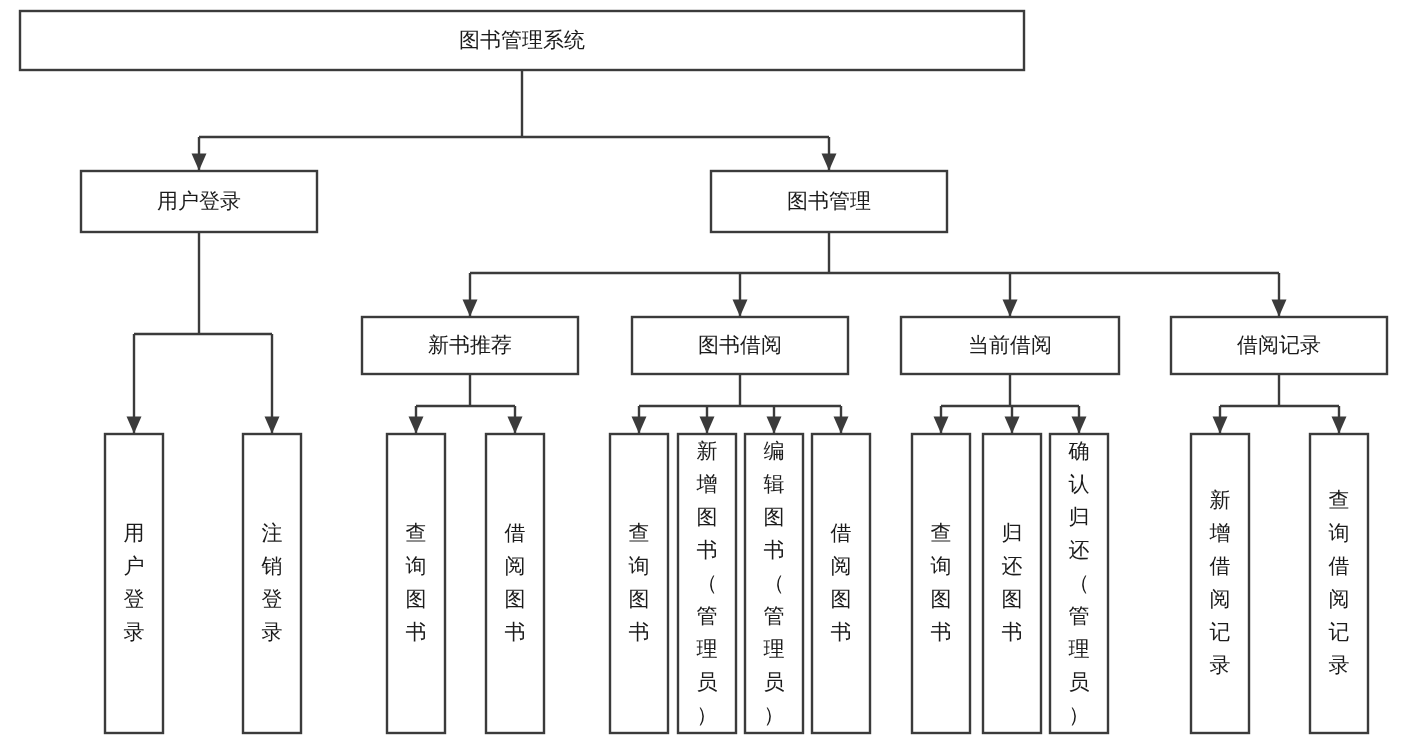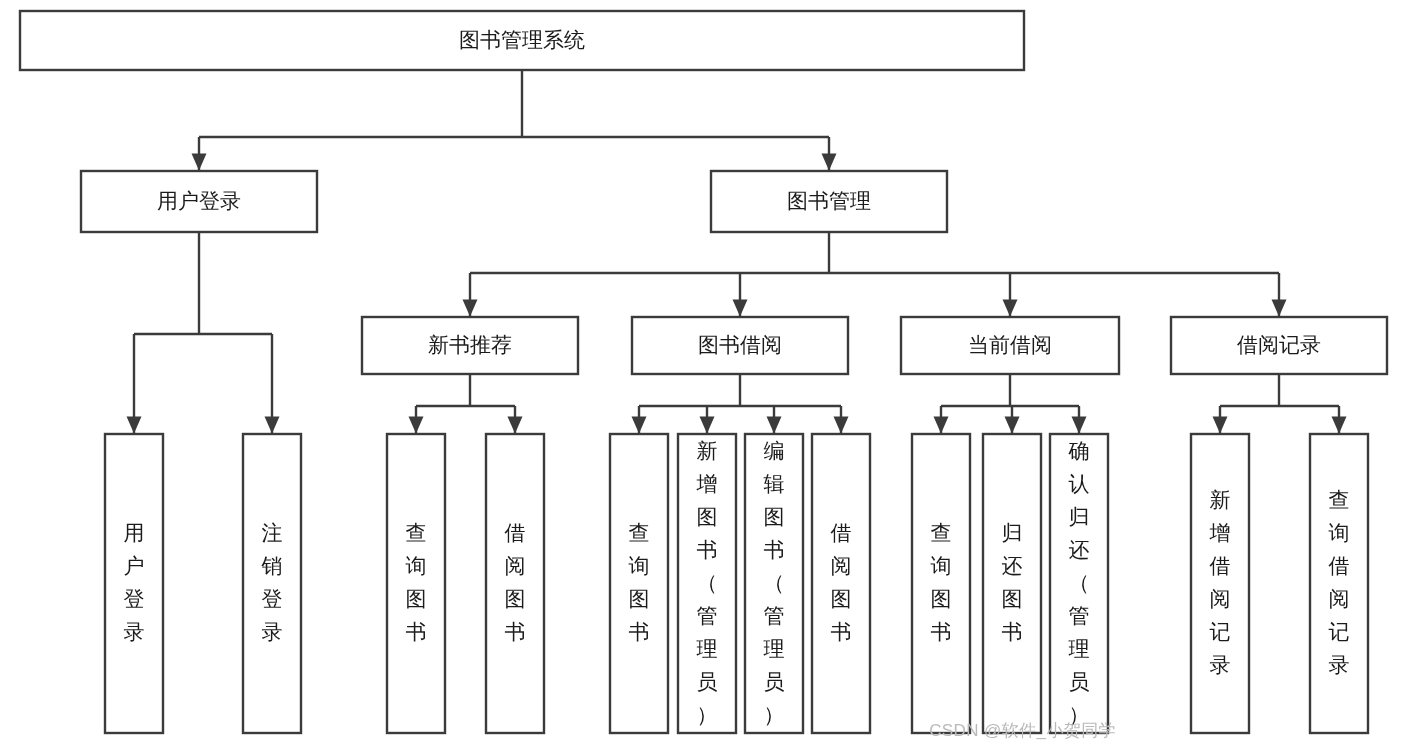--- a/index.html
+++ b/index.html
@@ -207,14 +207,13 @@
         <g>
           <rect x="1191" y="434" width="58" height="299" class="node-box"></rect>
           <text x="1220" y="501" class="node-label-v"><tspan x="1220" y="501">新</tspan><tspan x="1220" y="534">增</tspan><tspan x="1220" y="567">借</tspan><tspan x="1220" y="600">阅</tspan><tspan x="1220" y="633">记</tspan><tspan x="1220" y="666">录</tspan></text>
         </g>
         <g>
           <rect x="1310" y="434" width="58" height="299" class="node-box"></rect>
           <text x="1339" y="501" class="node-label-v"><tspan x="1339" y="501">查</tspan><tspan x="1339" y="534">询</tspan><tspan x="1339" y="567">借</tspan><tspan x="1339" y="600">阅</tspan><tspan x="1339" y="633">记</tspan><tspan x="1339" y="666">录</tspan></text>
         </g>
       </g>
   </svg>
-  <div class="watermark">CSDN @软件_小贺同学</div>
 </div>
 
 </body></html>

